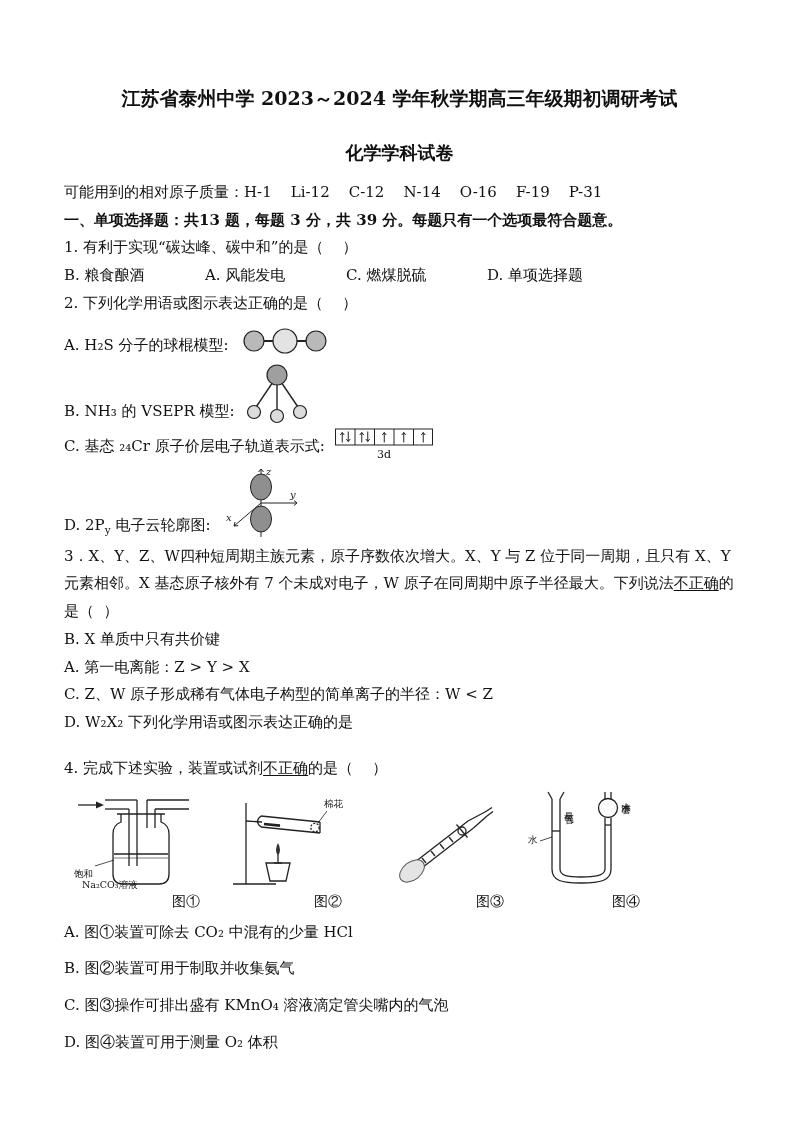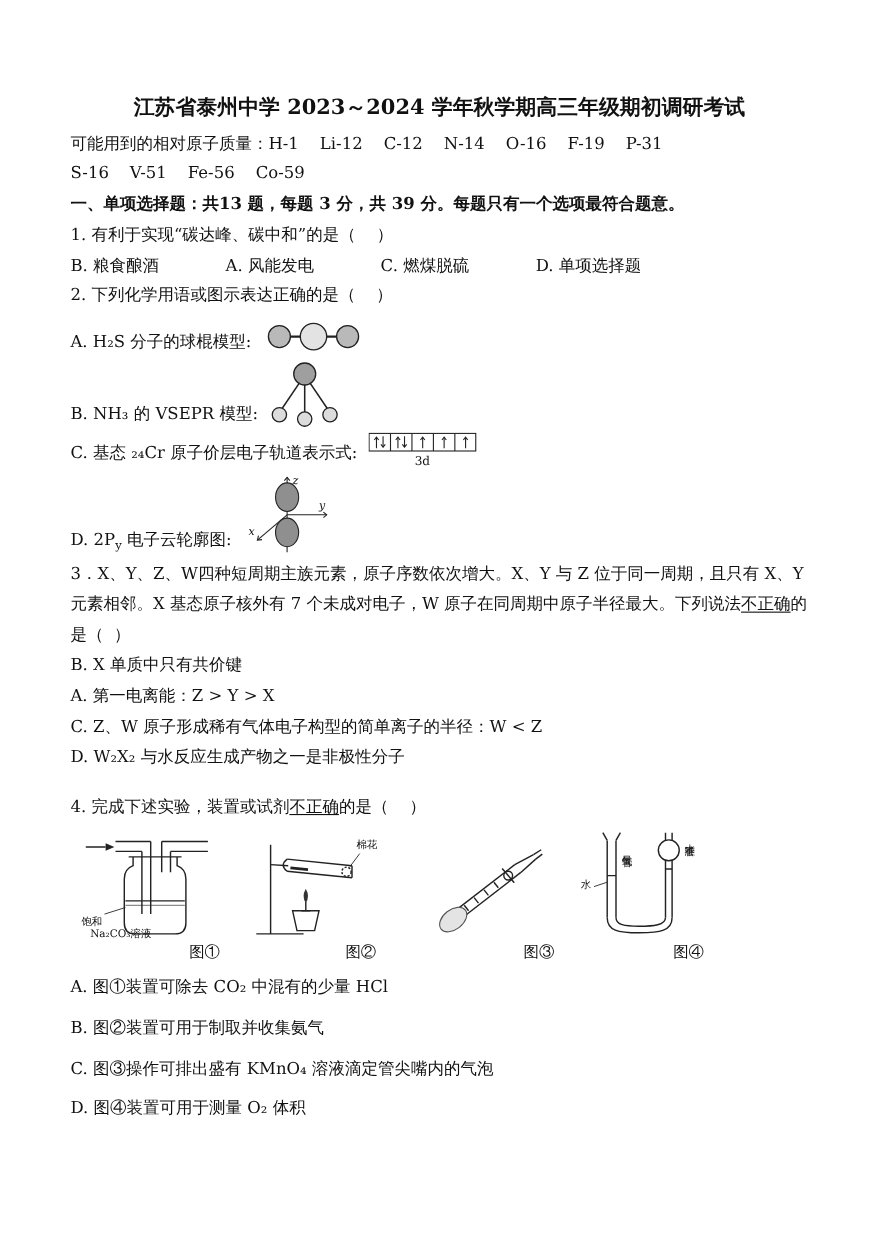--- a/index.html
+++ b/index.html
@@ -1,21 +1,21 @@
 <!DOCTYPE html>
 <html><head>
 <meta charset="utf-8">
 <style>
   html,body{margin:0;padding:0}
   body{
     width:793px;height:1122px;overflow:hidden;background:#ffffff;color:#111;
     font-family:"DejaVu Serif","Liberation Serif",serif;
   }
   .page{padding:84px 58px 0 64px;font-size:15px;line-height:1.85}
-  .t1{text-align:center;font-weight:bold;font-size:19px;line-height:1.5;margin-bottom:4px;white-space:pre-wrap}
+  .t1{text-align:center;font-weight:bold;font-size:19px;line-height:1.5;margin-bottom:23px;white-space:pre-wrap}
   .t2{text-align:center;font-weight:bold;font-size:18px;margin-bottom:10px;white-space:pre-wrap}
   p.line{margin:0;white-space:pre-wrap}
   .bold{font-weight:bold}
   .u{text-decoration:underline;text-underline-offset:2px}
   .sub{vertical-align:sub;font-size:70%}
   .opts-row{display:flex;white-space:pre-wrap}
   .opts-row .w1{display:inline-block;width:141px}
   .q2row{display:flex;align-items:flex-end;gap:10px;margin:2px 0;white-space:pre-wrap}
   .q2row svg{flex:0 0 auto;display:block}
   .q3opt{margin:0;white-space:pre-wrap}
@@ -28,23 +28,23 @@
   .vert{writing-mode:vertical-rl;letter-spacing:1px}
   .gap1{width:30px}.gap2{width:44px}.gap3{width:24px}
   .q4opt{margin:9px 0 0 0;white-space:pre-wrap}
 </style>
 </head>
 <body>
 
 <div class="page">
 
   <div class="t1">江苏省泰州中学 2023～2024 学年秋学期高三年级期初调研考试</div>
+  <div class="t2">化学学科试卷</div>
 
   <p class="line">可能用到的相对原子质量：H-1    Li-12    C-12    N-14    O-16    F-19    P-31</p>
-  <p class="line">S-16    V-51    Fe-56    Co-59</p>
   <p class="line bold">一、单项选择题：共13 题，每题 3 分，共 39 分。每题只有一个选项最符合题意。</p>
 
   <p class="line">1. 有利于实现“碳达峰、碳中和”的是（    ）</p>
   <div class="opts-row">
     <span class="w1">B. 粮食酿酒</span>
     <span class="w1">A. 风能发电</span>
     <span class="w1">C. 燃煤脱硫</span>
     <span>D. 单项选择题</span>
   </div>
 
@@ -120,21 +120,21 @@
       <text x="46" y="12" font-size="10" font-style="italic" fill="#111">z</text>
       <text x="70" y="35" font-size="10" font-style="italic" fill="#111">y</text>
       <text x="6" y="58" font-size="10" font-style="italic" fill="#111">x</text>
     </svg>
   </div>
 
   <p class="line"><span>3．X、Y、Z、W四种短周期主族元素，原子序数依次增大。X、Y 与 Z 位于同一周期，且只有 X、Y 元素相邻。X 基态原子核外有 7 个未成对电子，W 原子在同周期中原子半径最大。下列说法</span><span class="u">不正确</span><span>的是（  ）</span></p>
   <p class="q3opt">B. X 单质中只有共价键</p>
   <p class="q3opt">A. 第一电离能：Z &gt; Y &gt; X</p>
   <p class="q3opt">C. Z、W 原子形成稀有气体电子构型的简单离子的半径：W &lt; Z</p>
-  <p class="q3opt">D. W₂X₂ 与水反应生成产物之一是非极性分子</p>
+  <p class="q3opt">D. W₂X₂ 下列化学用语或图示表达正确的是</p>
 
   <div class="q4">
     <p class="line"><span>4. 完成下述实验，装置或试剂</span><span class="u">不正确</span><span>的是（    ）</span></p>
 
     <div class="figrow">
 
       <div class="fig" style="width:130px">
         <svg width="125" height="95" viewBox="0 0 125 95">
           <g stroke="#222" fill="none" stroke-width="1.3">
             <line x1="3" y1="11" x2="21" y2="11"></line>

